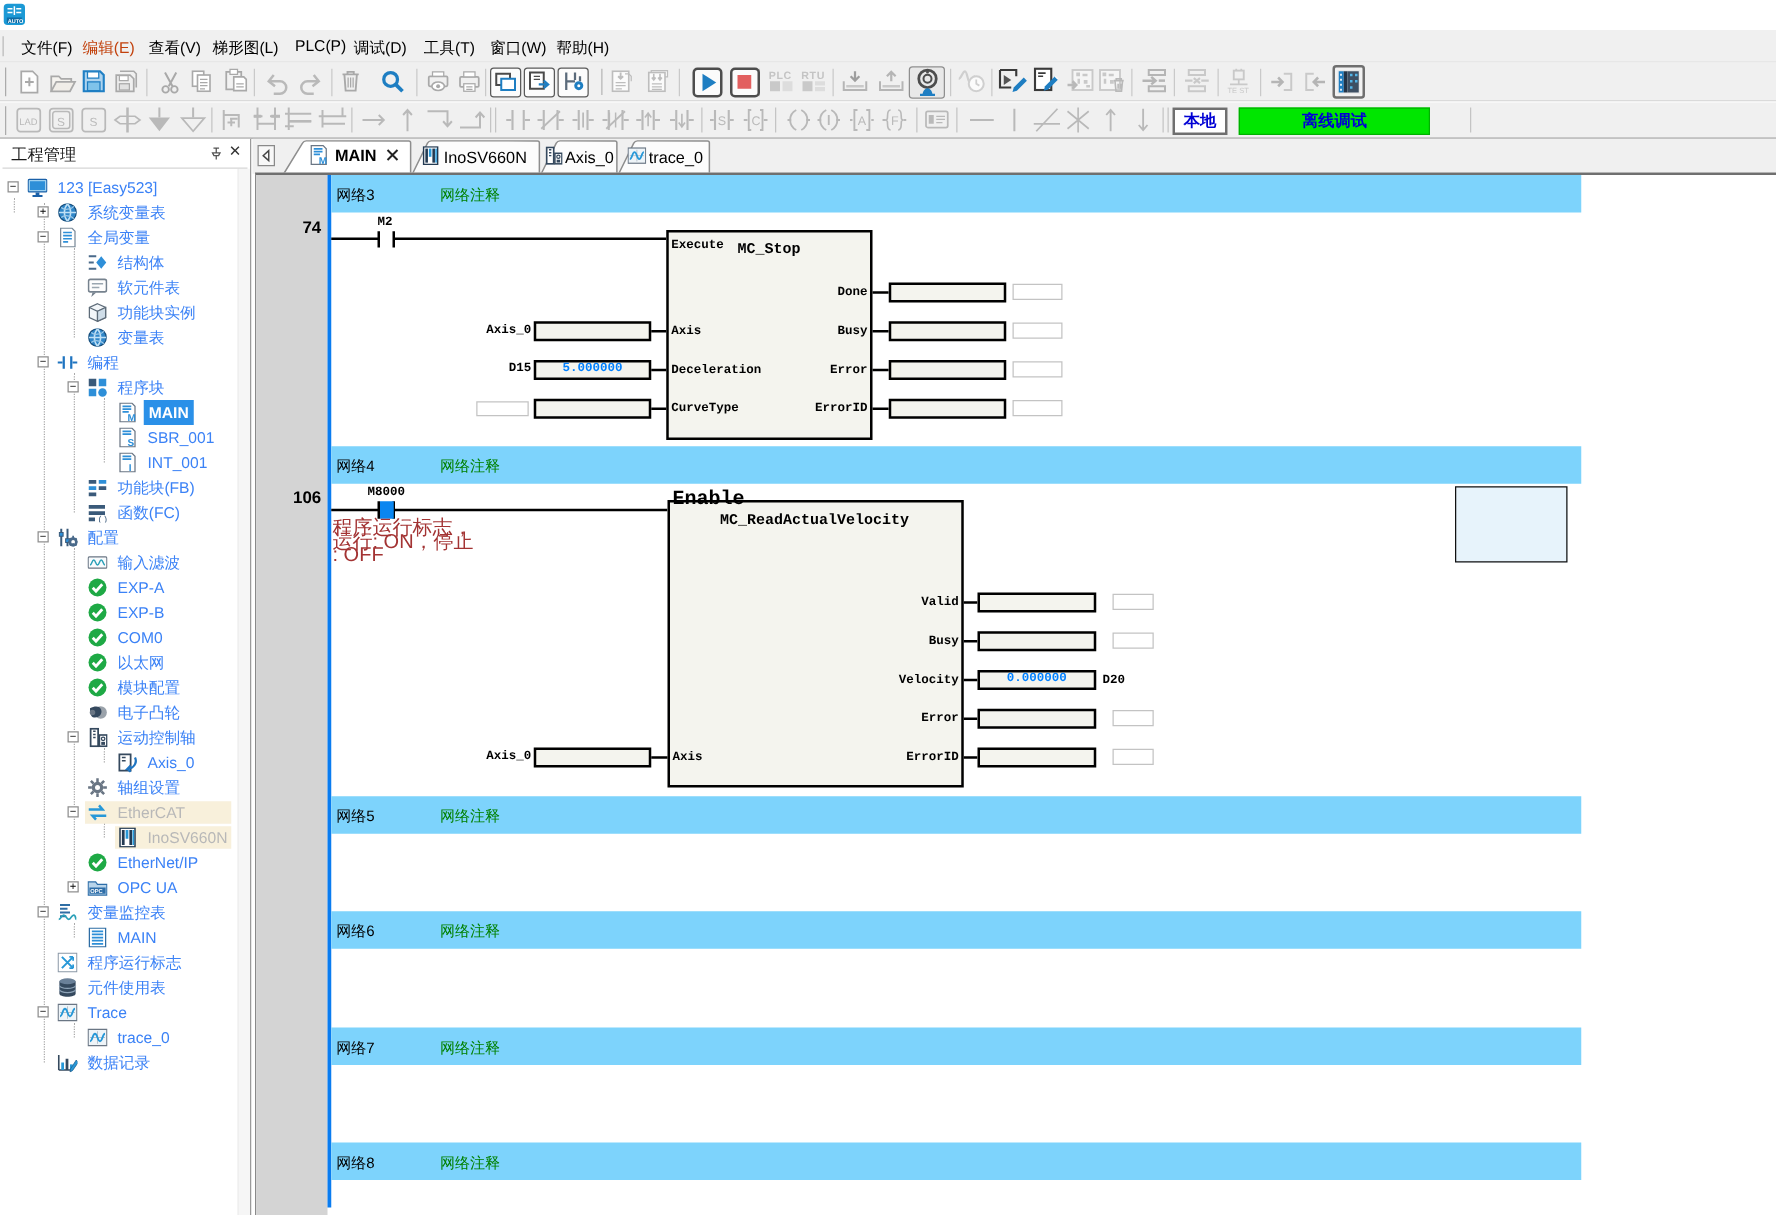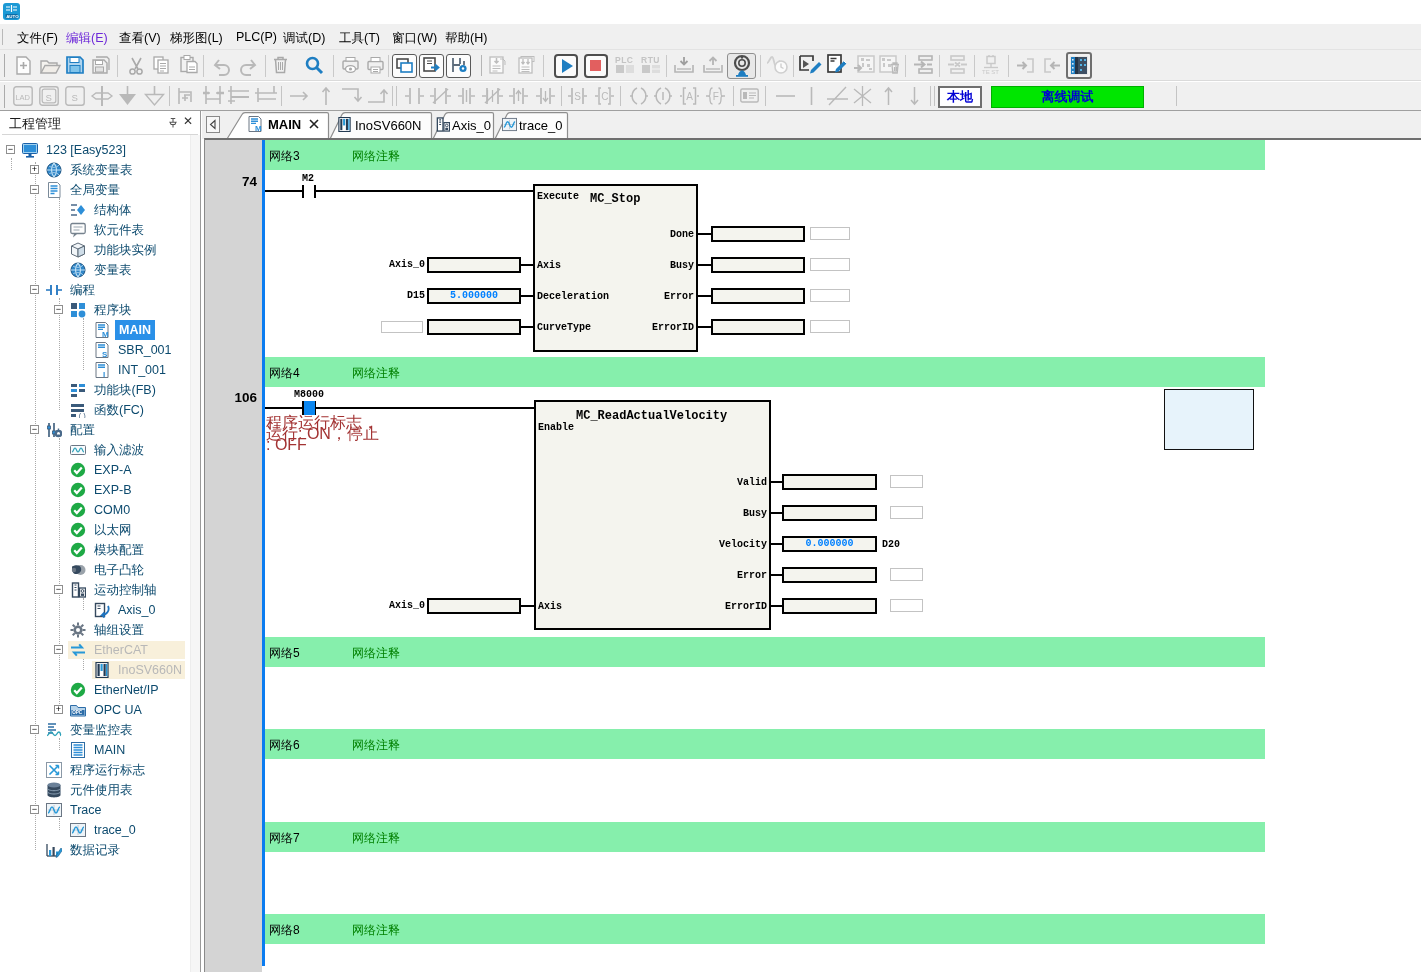--- a/index.html
+++ b/index.html
@@ -2,25 +2,25 @@
 <html><head><meta charset="utf-8">
 <style>
 *{margin:0;padding:0;box-sizing:border-box}
 body{width:1421px;height:972px;overflow:hidden;font-family:"Liberation Sans",sans-serif;background:#fff}
 #root{position:relative;width:1421px;height:972px}
 .ab{position:absolute}
 .lad{position:absolute;font-family:"Liberation Mono",monospace;font-weight:bold;color:#000;white-space:pre}
 .vsep1{position:absolute;top:55px;height:22px;width:1px;background:#c9c9c9}
 .vsep2{position:absolute;top:86px;height:20px;width:1px;background:#c4c4c4}
 .tbtn{position:absolute;border:2px solid #4d4d4d;border-radius:4px;background:#fbfbfb}
-.tree-t{position:absolute;font-size:12.5px;color:#0c4a6e;line-height:20px;height:20px;white-space:pre}
+.tree-t{position:absolute;font-size:12.5px;color:#3b82f6;line-height:20px;height:20px;white-space:pre}
 .exp{position:absolute;width:9px;height:9px;border:1px solid #8f8f8f;background:#fff;font-size:9px;line-height:7px;text-align:center;color:#000}
 .dot{position:absolute;border-left:1px dotted #aaa;width:0}
 svg{position:absolute;overflow:visible}
-.net{position:absolute;left:265px;width:1000px;height:30px;background:#86efac}
+.net{position:absolute;left:265px;width:1000px;height:30px;background:#7dd3fc}
 .netn{position:absolute;left:4px;top:8px;font-size:12px;color:#000}
 .netc{position:absolute;left:87px;top:8px;font-size:12px;color:#008000}
 .bx{position:absolute;border:2px solid #000;background:#f4f4ee}
 .sbx{position:absolute;border:1px solid #c3c3c3;background:#fff}
 .wire{position:absolute;height:2px;background:#000}
 </style></head><body>
 <div id="root">
 
 <svg width="0" height="0" style="position:absolute">
       <defs>
@@ -186,21 +186,21 @@
 <div class="ab" style="left:0;top:0;width:1421px;height:24px;background:#fff"></div>
 <svg class="ab" style="left:3px;top:3px" width="17" height="18" viewBox="0 0 17 18">
       <rect x="0" y="0" width="17" height="17" rx="3" fill="#1b99d5"></rect>
       <path d="M3 4h4M3 7h4M10 4h4M10 7h4M8.5 2v7" stroke="#fff" stroke-width="1.2" fill="none"></path>
       <rect x="2.5" y="11" width="12" height="4.5" fill="#0d6ca6"></rect>
       <text x="3.2" y="15" font-size="4.4" fill="#fff" font-family="Liberation Sans" font-weight="bold">AUTO</text>
     </svg>
 <div class="ab" style="left:0;top:24px;width:1421px;height:26px;background:#f0f0f0;border-bottom:1px solid #e3e3e3"></div>
 <div class="ab" style="left:2px;top:29px;width:1px;height:16px;background:#b9b9b9"></div>
 <div class="ab" style="left:17px;top:30px;font-size:12.5px;color:#000">文件(F)</div>
-<div class="ab" style="left:66px;top:30px;font-size:12.5px;color:#6d28d9">编辑(E)</div>
+<div class="ab" style="left:66px;top:30px;font-size:12.5px;color:#c2410c">编辑(E)</div>
 <div class="ab" style="left:119px;top:30px;font-size:12.5px;color:#000">查看(V)</div>
 <div class="ab" style="left:170px;top:30px;font-size:12.5px;color:#000">梯形图(L)</div>
 <div class="ab" style="left:236px;top:30px;font-size:12.5px;color:#000">PLC(P)</div>
 <div class="ab" style="left:283px;top:30px;font-size:12.5px;color:#000">调试(D)</div>
 <div class="ab" style="left:339px;top:30px;font-size:12.5px;color:#000">工具(T)</div>
 <div class="ab" style="left:392px;top:30px;font-size:12.5px;color:#000">窗口(W)</div>
 <div class="ab" style="left:445px;top:30px;font-size:12.5px;color:#000">帮助(H)</div>
 <div class="ab" style="left:0;top:50px;width:1421px;height:31px;background:#f0f0f0;border-bottom:1px solid #dadada"></div>
 <div class="ab" style="left:4px;top:54px;width:1px;height:23px;background:#ababab"></div>
 <div class="vsep1" style="left:117px"></div>
@@ -848,21 +848,21 @@
 <div class="lad" style="left:294px;top:389px;font-size:10px">M8000</div>
 <div class="wire" style="left:265px;top:407px;width:38px"></div>
 <div class="ab" style="left:302px;top:401px;width:2px;height:14px;background:#000"></div>
 <div class="ab" style="left:314px;top:401px;width:2px;height:14px;background:#000"></div>
 <div class="ab" style="left:304px;top:401px;width:11px;height:14px;background:#0a86f0"></div>
 <div class="wire" style="left:316px;top:407px;width:218px"></div>
 <div class="ab" style="left:266px;top:417px;font-size:16px;line-height:11px;color:#a33333;white-space:pre">程序运行标志，
 运行: ON，停止
 : OFF</div>
 <div class="bx" style="left:534px;top:400px;width:237px;height:230px"></div>
-<div class="lad" style="left:538px;top:422px;font-size:10px">Enable</div>
+<div class="lad" style="left:538px;top:390px;font-size:16px">Enable</div>
 <div class="lad" style="left:576px;top:409px;font-size:12px">MC_ReadActualVelocity</div>
 <div class="lad" style="left:627px;top:477px;width:140px;text-align:right;font-size:10px">Valid</div>
 <div class="lad" style="left:627px;top:508px;width:140px;text-align:right;font-size:10px">Busy</div>
 <div class="lad" style="left:627px;top:539px;width:140px;text-align:right;font-size:10px">Velocity</div>
 <div class="lad" style="left:627px;top:570px;width:140px;text-align:right;font-size:10px">Error</div>
 <div class="lad" style="left:627px;top:601px;width:140px;text-align:right;font-size:10px">ErrorID</div>
 <div class="lad" style="left:538px;top:601px;font-size:10px">Axis</div>
 <div class="lad" style="left:345px;top:600px;width:80px;text-align:right;font-size:10px">Axis_0</div>
 <div class="bx" style="left:427px;top:598px;width:94px;height:16px"></div>
 <div class="wire" style="left:521px;top:605px;width:13px"></div>

